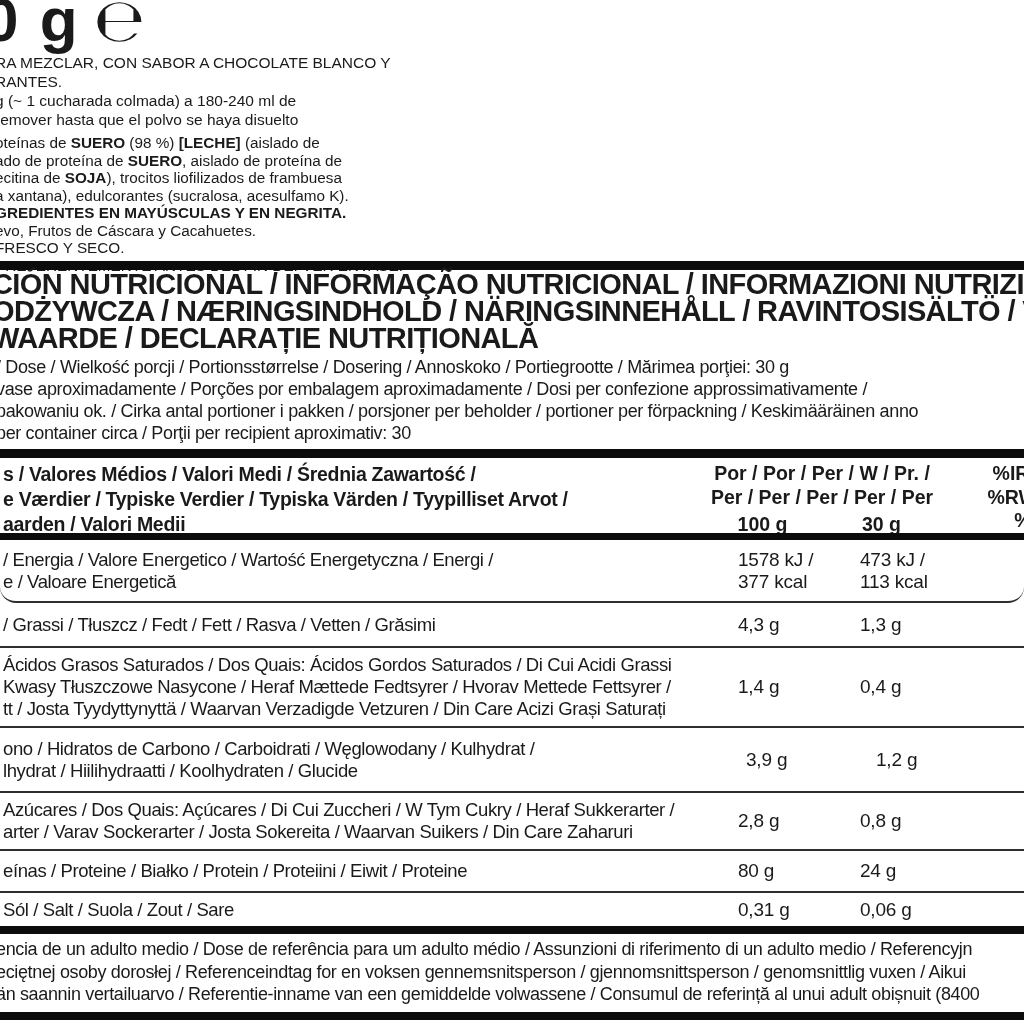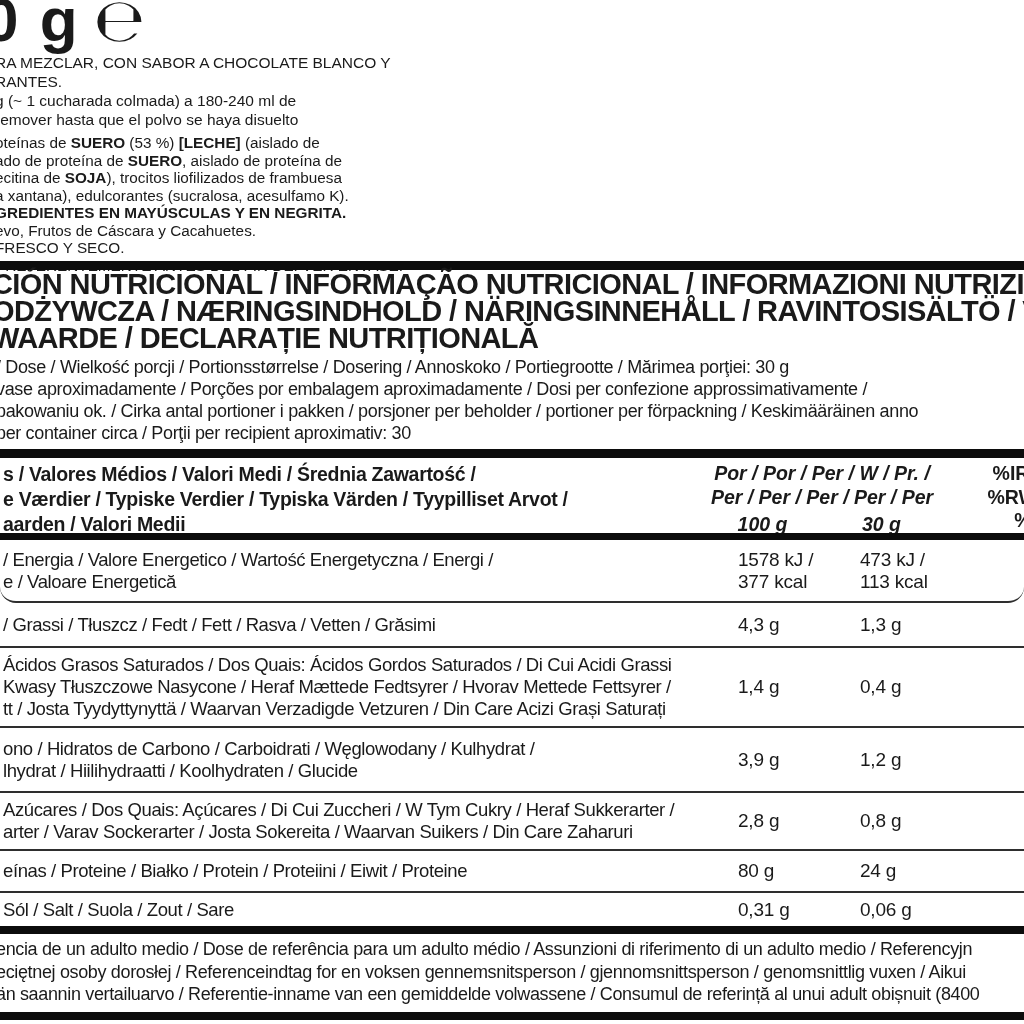--- a/index.html
+++ b/index.html
@@ -33,30 +33,30 @@
 
   
   .title{position:absolute; top:271px; left:-8px; font-size:29px; font-weight:700; line-height:27px; letter-spacing:-0.6px;}
 
   
   .serving{position:absolute; top:356px; left:-4px; font-size:18px; line-height:22px; letter-spacing:-0.35px;}
 
   
   .thead{position:absolute; top:458px; left:0; width:1024px; height:75px; font-weight:700;}
   .th-label{position:absolute; left:3px; top:4px; font-size:19.5px; line-height:25px; letter-spacing:-0.3px;}
-  .th-per{position:absolute; left:703px; top:4px; width:238px; font-size:19.5px; line-height:23.5px; text-align:center;font-style:italic;}
+  .th-per{position:absolute; left:703px; top:4px; width:238px; font-size:19.5px; line-height:23.5px; text-align:center;}
   .subcols{display:flex; margin-top:4px;}
   .subcols span{width:50%; text-align:center;}
   .th-pct{position:absolute; right:-13px; top:4px; font-size:19.5px; line-height:23.5px; text-align:right;}
 
   
   .rows{position:absolute; top:540px; left:0; width:1024px;}
   .row{display:grid; grid-template-columns:730px 122px 1fr; align-items:center;
        border-bottom:2px solid var(--sep); box-sizing:border-box;}
-  .r0{height:63px;border-radius:16px;} .r1{height:45px;} .r2{height:80px;} .r3{height:65px;}
+  .r0{height:63px;border-radius:16px;} .r1{height:45px;} .r2{height:80px;} .r3{height:65px;gap:8px;}
   .r4{height:58px;} .r5{height:42px;} .r6{height:33px; border-bottom:none;}
   .lbl{padding-left:3px; font-size:18.5px; line-height:22px; letter-spacing:-0.4px;}
   .val{font-size:19px; line-height:22px; padding-left:8px; letter-spacing:-0.2px;}
 
   
   .footer{position:absolute; top:938px; left:-4px; font-size:18px; line-height:22.5px; letter-spacing:-0.35px;}
 </style>
 </head>
 <body>
 
@@ -67,21 +67,21 @@
   </div>
 
   <div class="desc">
     <p>RA MEZCLAR, CON SABOR A CHOCOLATE BLANCO Y</p>
     <p>RANTES.</p>
     <p>g (~ 1 cucharada colmada) a 180-240 ml de</p>
     <p>remover hasta que el polvo se haya disuelto</p>
   </div>
 
   <div class="ingredients">
-    <p><span>oteínas de </span><b>SUERO</b><span> (53 %) </span><b>[LECHE]</b><span> (aislado de</span></p>
+    <p><span>oteínas de </span><b>SUERO</b><span> (98 %) </span><b>[LECHE]</b><span> (aislado de</span></p>
     <p><span>ado de proteína de </span><b>SUERO</b><span>, aislado de proteína de</span></p>
     <p><span>ecitina de </span><b>SOJA</b><span>), trocitos liofilizados de frambuesa</span></p>
     <p>a xantana), edulcorantes (sucralosa, acesulfamo K).</p>
     <p><b>GREDIENTES EN MAYÚSCULAS Y EN NEGRITA.</b></p>
     <p>evo, Frutos de Cáscara y Cacahuetes.</p>
     <p>FRESCO Y SECO.</p>
     <p>PREFERENTEMENTE ANTES DEL FIN DE: VER ENVASE.</p>
   </div>
 
   <div class="bar bar1"></div>

